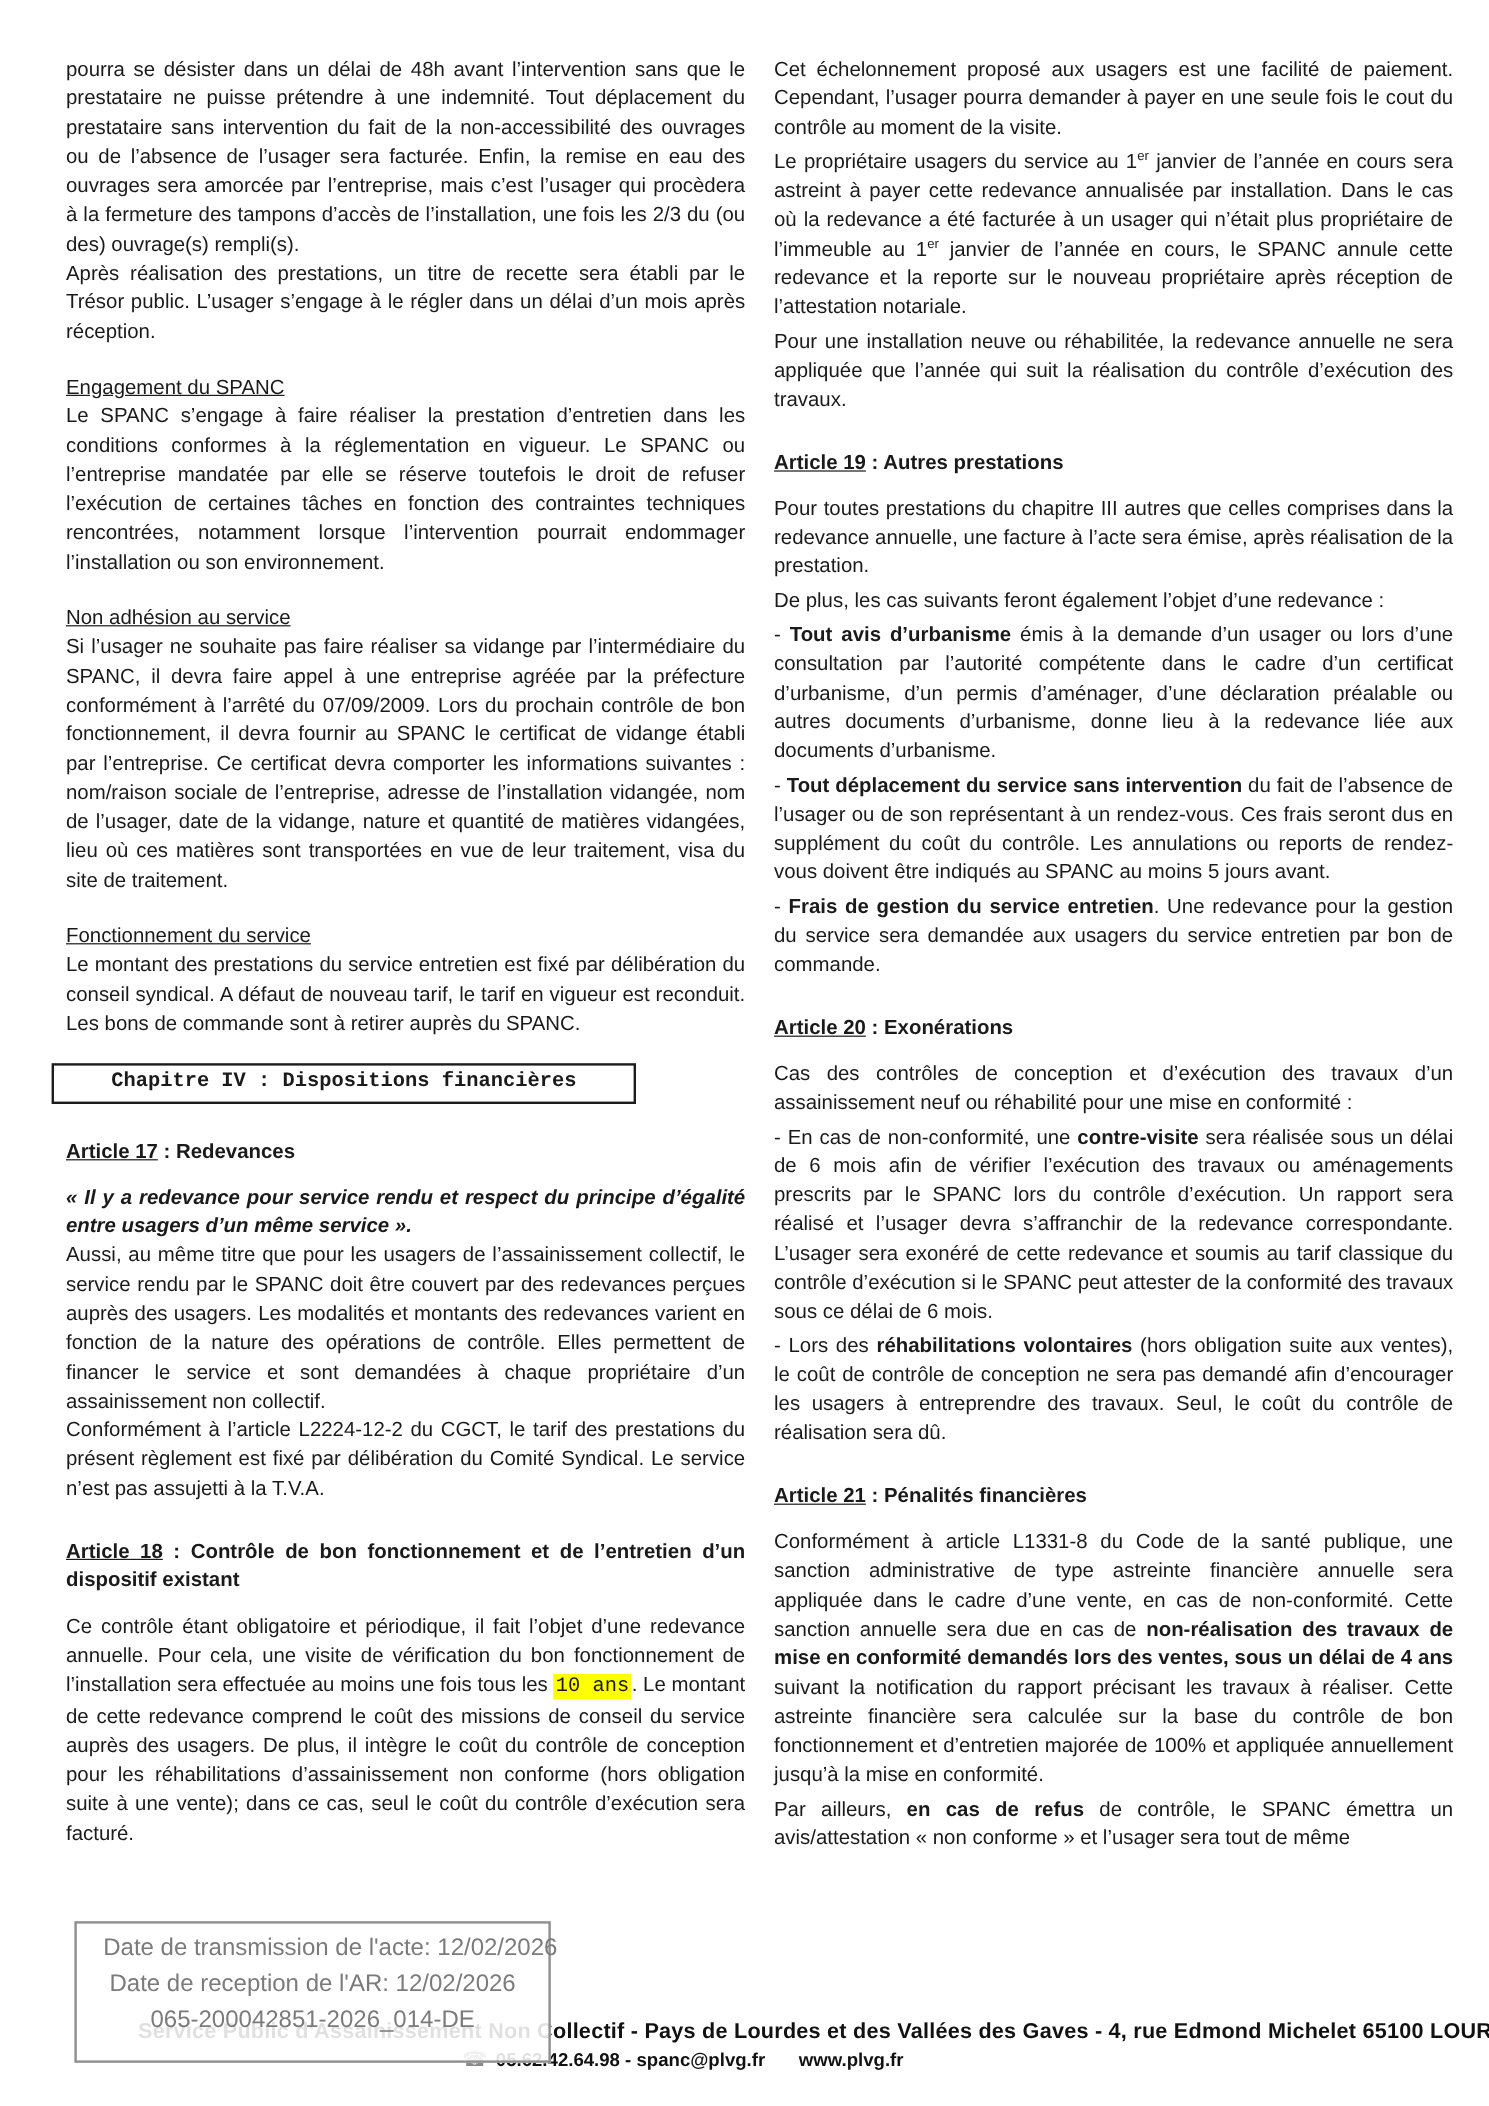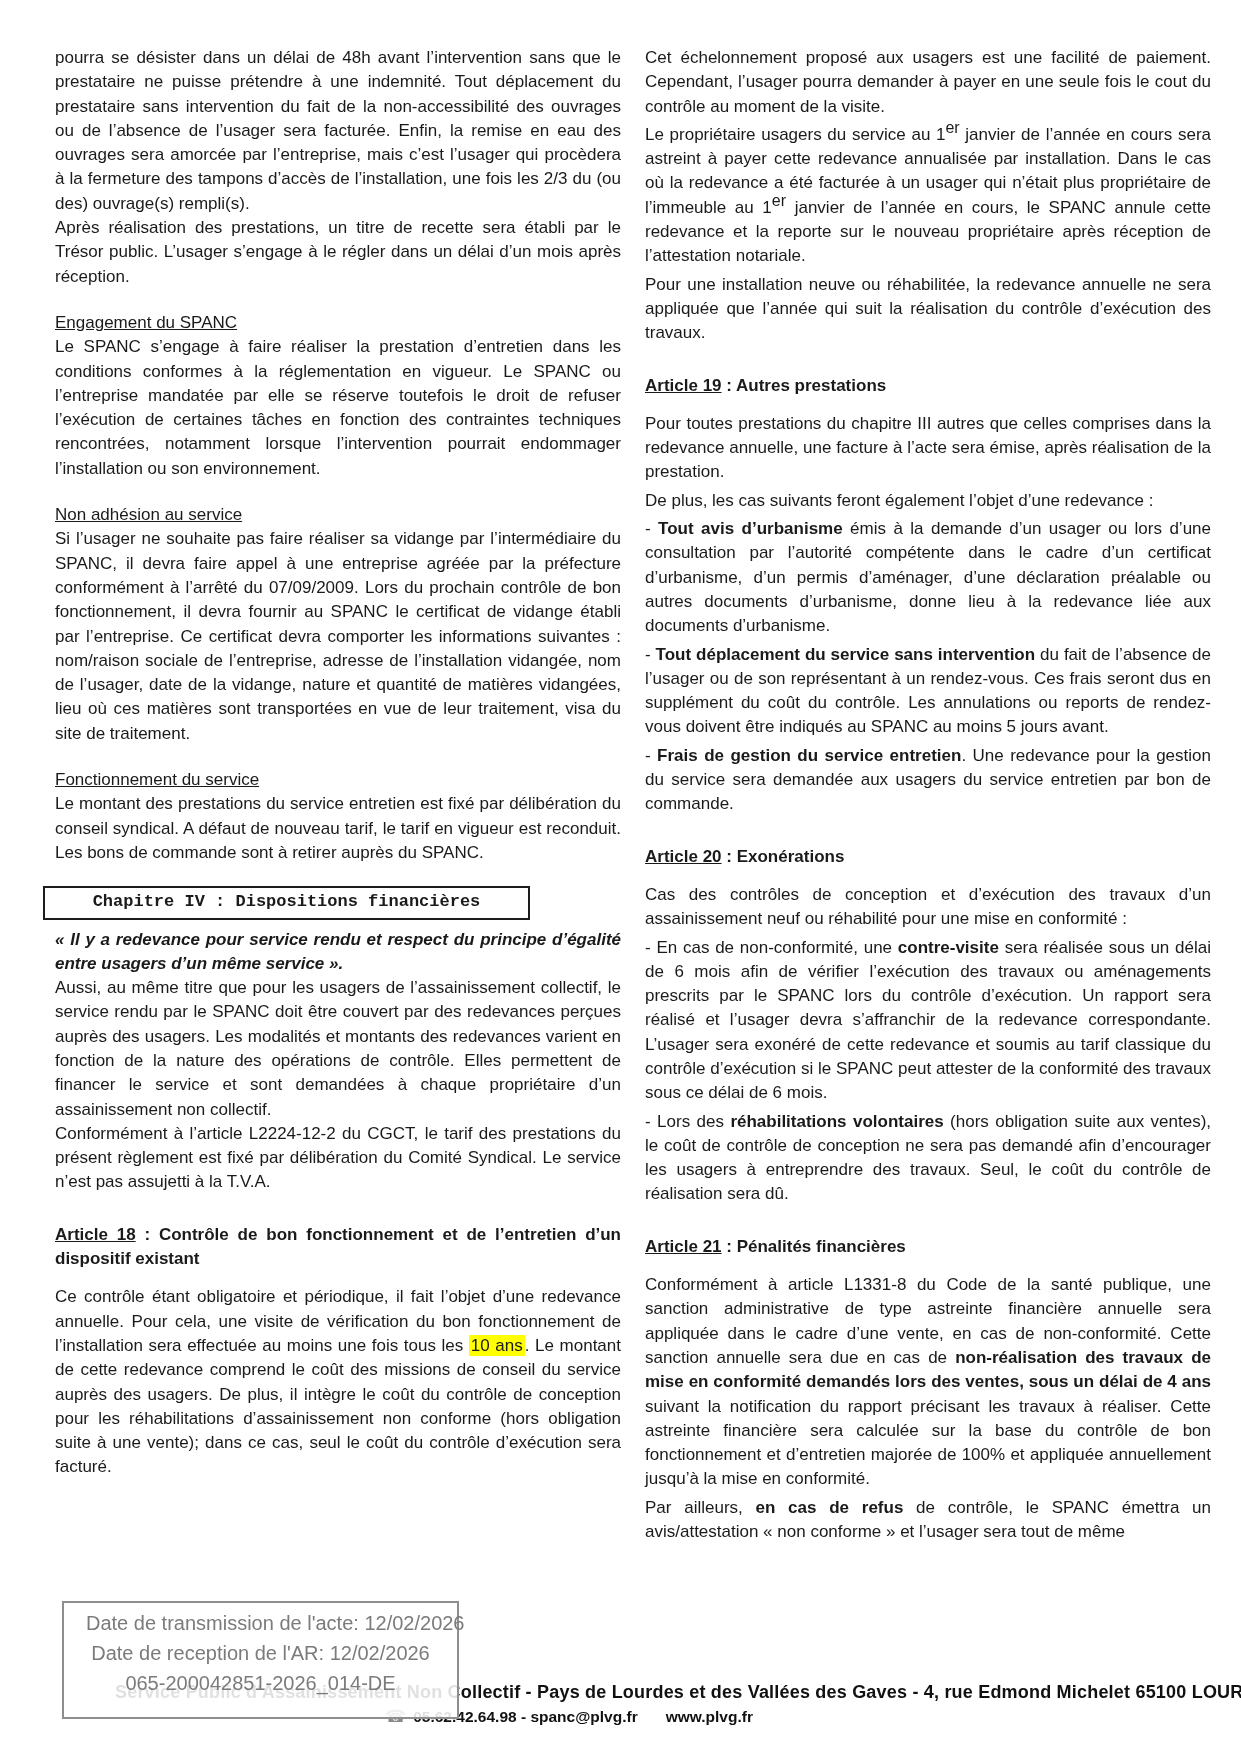--- a/index.html
+++ b/index.html
@@ -37,22 +37,22 @@
     border:2px solid #1c1c1c;
     font-weight:bold;
     text-align:center;
     width:483px;
     margin:21px 0 8px -12px;
     padding:2px 0 3px 0;
     font-family:Liberation Mono, monospace;
   }
   .bi{font-weight:bold;font-style:italic;}
   b{font-weight:bold;}
-  .hl{background:#ffff00;padding:1px 2px;}
-  .sup{font-size:16px;vertical-align:super;line-height:0;}
+  .hl{background:#ffff00;padding:1px 2px;font-family:Liberation Mono, monospace;}
+  .sup{font-size:11px;vertical-align:super;line-height:0;}
 
   .stamp{
     position:absolute;left:62px;top:1601px;
     width:393px;height:114px;
     border:2px solid #8e8e8e;
     background:rgba(255,255,255,0.87);
     color:#7b7b7b;
     text-align:center;
     font-size:20px;
     line-height:30px;
@@ -94,20 +94,21 @@
     <p class="uhead">Non adhésion au service</p>
     <p>Si l’usager ne souhaite pas faire réaliser sa vidange par l’intermédiaire du SPANC, il devra faire appel à une entreprise agréée par la préfecture conformément à l’arrêté du 07/09/2009. Lors du prochain contrôle de bon fonctionnement, il devra fournir au SPANC le certificat de vidange établi par l’entreprise. Ce certificat devra comporter les informations suivantes : nom/raison sociale de l’entreprise, adresse de l’installation vidangée, nom de l’usager, date de la vidange, nature et quantité de matières vidangées, lieu où ces matières sont transportées en vue de leur traitement, visa du site de traitement.</p>
 
     <p class="uhead">Fonctionnement du service</p>
     <p>Le montant des prestations du service entretien est fixé par délibération du conseil syndical. A défaut de nouveau tarif, le tarif en vigueur est reconduit. Les bons de commande sont à retirer auprès du SPANC.</p>
 
     <div class="chapbox">
       <span>Chapitre IV : Dispositions financières</span>
     </div>
 
+    <p class="art"><span class="num">Article 17</span><span> : Redevances</span></p>
     <p><span class="bi">« Il y a redevance pour service rendu et respect du principe d’égalité entre usagers d’un même service ».</span></p>
     <p>Aussi, au même titre que pour les usagers de l’assainissement collectif, le service rendu par le SPANC doit être couvert par des redevances perçues auprès des usagers. Les modalités et montants des redevances varient en fonction de la nature des opérations de contrôle. Elles permettent de financer le service et sont demandées à chaque propriétaire d’un assainissement non collectif.</p>
     <p>Conformément à l’article L2224-12-2 du CGCT, le tarif des prestations du présent règlement est fixé par délibération du Comité Syndical. Le service n’est pas assujetti à la T.V.A.</p>
 
     <p class="art"><span class="num">Article 18</span><span> : Contrôle de bon fonctionnement et de l’entretien d’un dispositif existant</span></p>
     <p><span>Ce contrôle étant obligatoire et périodique, il fait l’objet d’une redevance annuelle. Pour cela, une visite de vérification du bon fonctionnement de l’installation sera effectuée au moins une fois tous les </span><span class="hl">10 ans</span><span>. Le montant de cette redevance comprend le coût des missions de conseil du service auprès des usagers. De plus, il intègre le coût du contrôle de conception pour les réhabilitations d’assainissement non conforme (hors obligation suite à une vente); dans ce cas, seul le coût du contrôle d’exécution sera facturé.</span></p>
   </div>
 
   <div class="col col-right">
     <p class="gap4">Cet échelonnement proposé aux usagers est une facilité de paiement. Cependant, l’usager pourra demander à payer en une seule fois le cout du contrôle au moment de la visite.</p>

